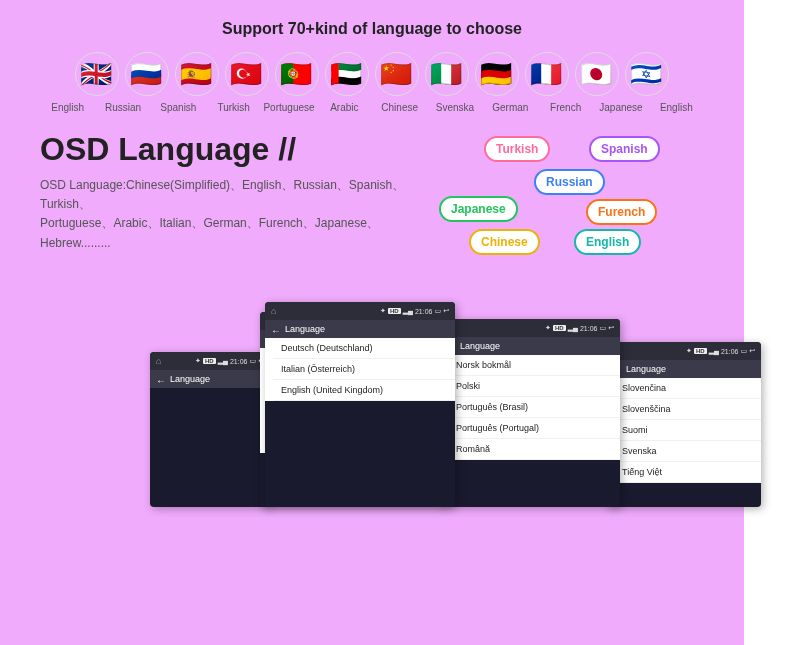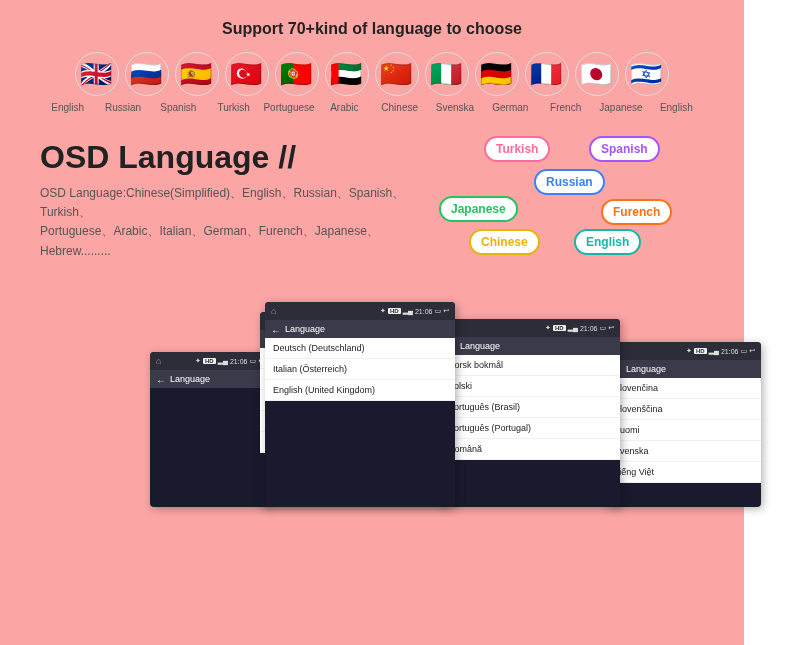--- a/index.html
+++ b/index.html
@@ -7,21 +7,21 @@
       width: 800px;
       height: 645px;
       background: #fff;
       font-family: Arial, sans-serif;
       overflow: hidden;
     }
 
     .main-container {
       width: 744px;
       height: 645px;
-      background: #fca5a5;
+      background: #f0abfc;
       padding: 20px 40px;
     }
 
     
     .header-title {
       text-align: center;
       font-size: 16px;
       font-weight: bold;
       margin-bottom: 14px;
       color: #222;
@@ -64,21 +64,20 @@
     
     .osd-section {
       display: flex;
       justify-content: space-between;
       align-items: flex-start;
       margin-bottom: 16px;
     }
 
     .osd-left {
       flex: 1;
-      margin-top: 8px;
     }
 
     .osd-title {
       font-size: 32px;
       font-weight: bold;
       color: #222;
       margin-bottom: 8px;
     }
 
     .osd-description {
@@ -168,20 +167,21 @@
       font-size: 10px;
     }
 
     .phone-nav .nav-title {
       color: #fff;
       font-size: 9px;
     }
 
     .phone-list {
       background: #fff;
+      padding-left: 8px;
     }
 
     .phone-list-item {
       padding: 5px 8px;
       font-size: 9px;
       color: #222;
       border-bottom: 1px solid #f0f0f0;
     }
 
     
@@ -264,21 +264,21 @@
         OSD Language:Chinese(Simplified)、English、Russian、Spanish、Turkish、<br>
         Portuguese、Arabic、Italian、German、Furench、Japanese、Hebrew.........
       </div>
     </div>
 
     <div class="cloud-area">
       <div class="cloud-bubble" style="top:5px;left:60px;border-color:#ff6b9d;color:#ff6b9d;">Turkish</div>
       <div class="cloud-bubble" style="top:5px;left:165px;border-color:#a855f7;color:#a855f7;">Spanish</div>
       <div class="cloud-bubble" style="top:38px;left:110px;border-color:#3b82f6;color:#3b82f6;">Russian</div>
       <div class="cloud-bubble" style="top:65px;left:15px;border-color:#22c55e;color:#22c55e;">Japanese</div>
-      <div class="cloud-bubble" style="top:68px;left:177px;border-color:#f97316;color:#f97316;">Furench</div>
+      <div class="cloud-bubble" style="top:68px;left:162px;border-color:#f97316;color:#f97316;">Furench</div>
       <div class="cloud-bubble" style="top:98px;left:45px;border-color:#eab308;color:#eab308;">Chinese</div>
       <div class="cloud-bubble" style="top:98px;left:150px;border-color:#14b8a6;color:#14b8a6;">English</div>
     </div>
   </div>
 
   <div class="screenshots-area">
 
     <div class="phone-screen screen-1">
       <div class="phone-header">
         <span class="home-icon">⌂</span>

